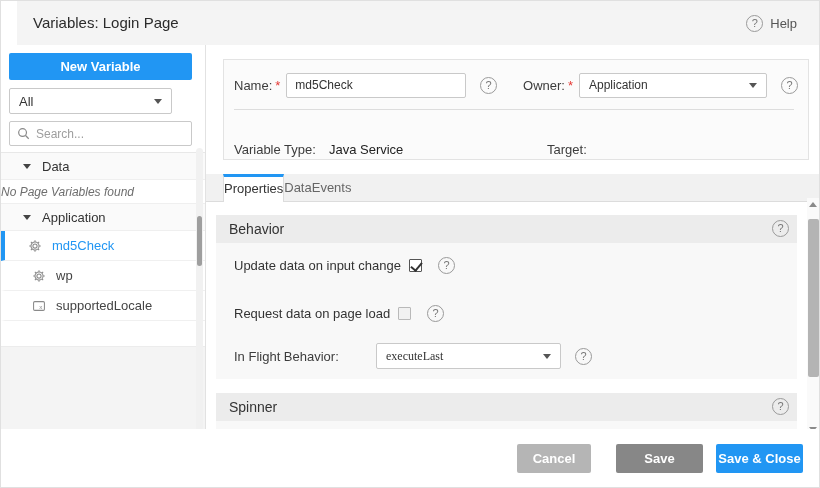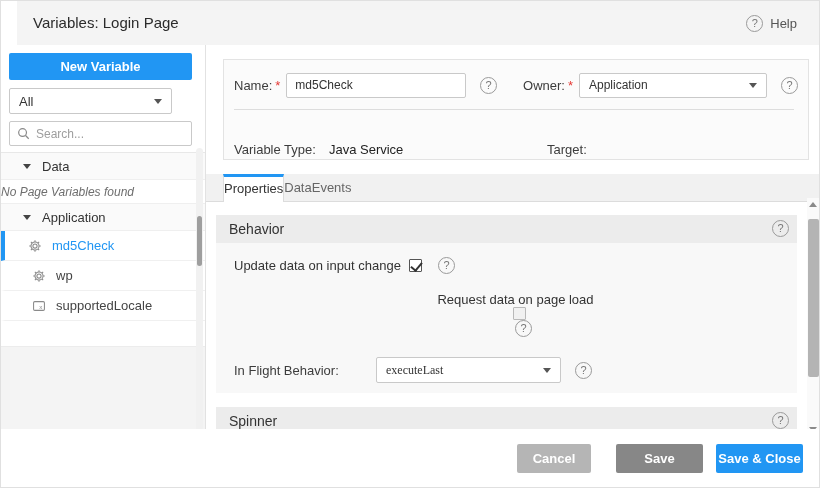--- a/index.html
+++ b/index.html
@@ -228,21 +228,21 @@
         <div class="section-header">
           <span>Behavior</span>
           <span class="help-icon">?</span>
         </div>
         <div class="section-body">
           <div class="prop-row">
             <span>Update data on input change</span>
             <span class="checkbox checked"></span>
             <span class="help-icon">?</span>
           </div>
-          <div class="prop-row" style="margin-top:17px;flex-direction:column;">
+          <div class="prop-row" style="margin-top:28px;">
             <span>Request data on page load</span>
             <span class="checkbox"></span>
             <span class="help-icon">?</span>
           </div>
           <div class="prop-row" style="margin-top:20px;">
             <span class="ctl-label">In Flight Behavior:</span>
             <div class="select-box prop-select">
               <span>executeLast</span>
               <span class="tri-down"></span>
             </div>

